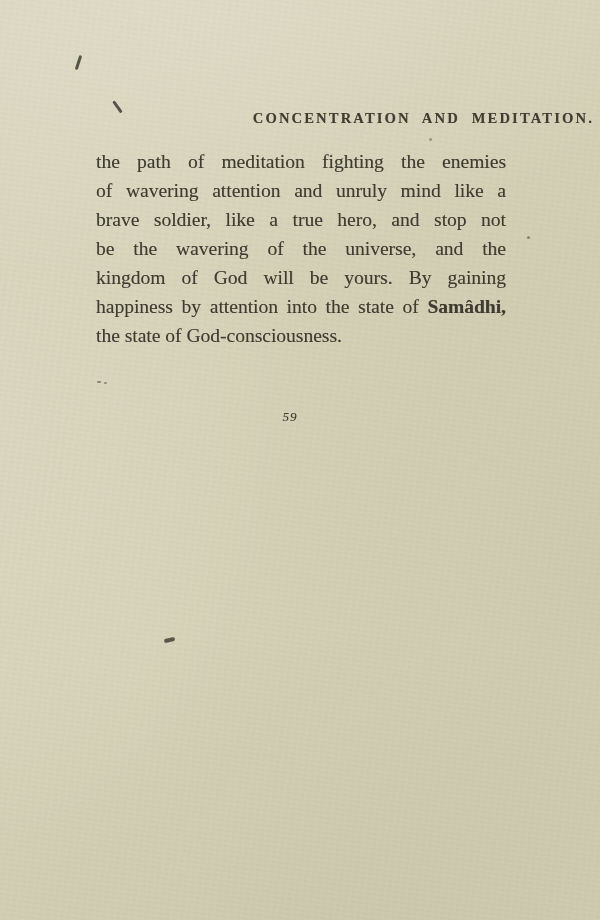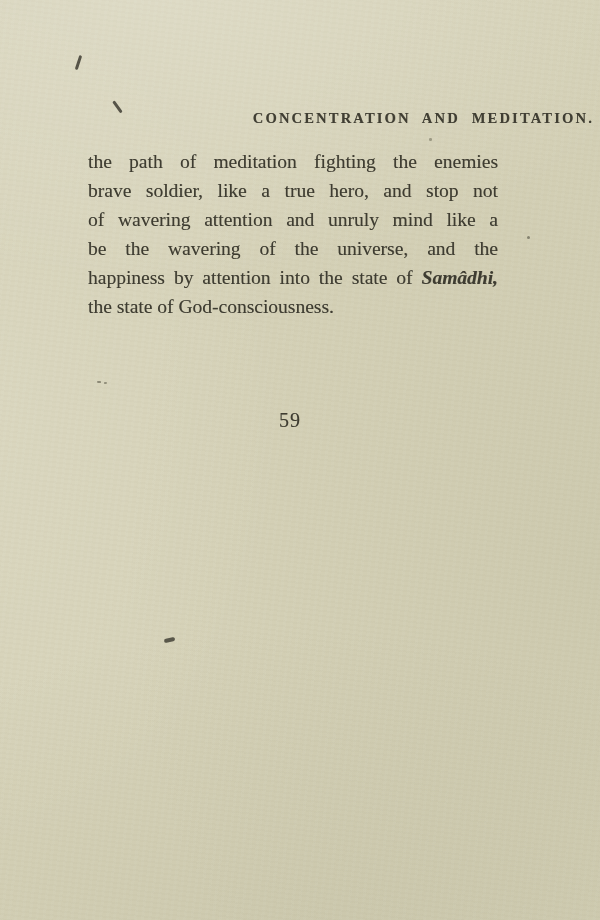--- a/index.html
+++ b/index.html
@@ -32,50 +32,50 @@
     font-size: 14.5px;
     font-weight: 700;
     letter-spacing: 2.2px;
     word-spacing: 6px;
     color: #403e33;
     text-shadow: 0.3px 0.3px 0.5px rgba(64,62,51,0.45);
   }
   .body-text {
     position: absolute;
     top: 147px;
-    left: 88px;
+    left: 96px;
     width: 410px;
     font-size: 19.5px;
     line-height: 29px;
     text-shadow: 0.3px 0.3px 0.5px rgba(62,60,49,0.40);
   }
   .line {
     height: 29px;
     text-align: justify;
     text-align-last: justify;
     white-space: nowrap;
   }
   .line.last {
     text-align: center;
     text-align-last: left;
   }
   .italic {
-    font-style: italic;
     font-weight: 600;
   }
   .page-number {
     position: absolute;
     top: 409px;
     left: 0;
     width: 580px;
     text-align: center;
-    font-size: 20px;
+    font-size: 13px;
     letter-spacing: 1px;
     color: #3e3c31;
     text-shadow: 0.3px 0.3px 0.5px rgba(62,60,49,0.40);
+    font-style: italic;
   }
   
   .speck {
     position: absolute;
     background: rgba(62,60,50,0.85);
     border-radius: 2px;
   }
   .speck.slash        { left: 77px;  top: 55px;  width: 2.5px; height: 15px; transform: rotate(18deg); }
   .speck.backslash    { left: 116px; top: 100px; width: 2.5px; height: 14px; transform: rotate(-36deg); }
   .speck.dash         { left: 164px; top: 638px; width: 11px;  height: 3.5px; transform: rotate(-12deg); background: rgba(58,56,46,0.8); }
@@ -94,22 +94,23 @@
   <div class="speck dash"></div>
   <div class="speck dot-line4"></div>
   <div class="speck dot-top"></div>
   <div class="speck tick-a"></div>
   <div class="speck tick-b"></div>
 
   <div class="running-head">CONCENTRATION AND MEDITATION.</div>
 
   <div class="body-text">
     <div class="line">the path of meditation fighting the enemies</div>
+    <div class="line">of wavering attention and unruly mind like a</div>
     <div class="line">brave soldier, like a true hero, and stop not</div>
-    <div class="line">of wavering attention and unruly mind like a</div>
     <div class="line">be the wavering of the universe, and the</div>
+    <div class="line">kingdom of God will be yours.  By gaining</div>
     <div class="line"><span>happiness by attention into the state of </span><span class="italic">Samâdhi,</span></div>
     <div class="line last">the state of God-consciousness.</div>
   </div>
 
   <div class="page-number">59</div>
 
 </div>
 
 </body></html>

